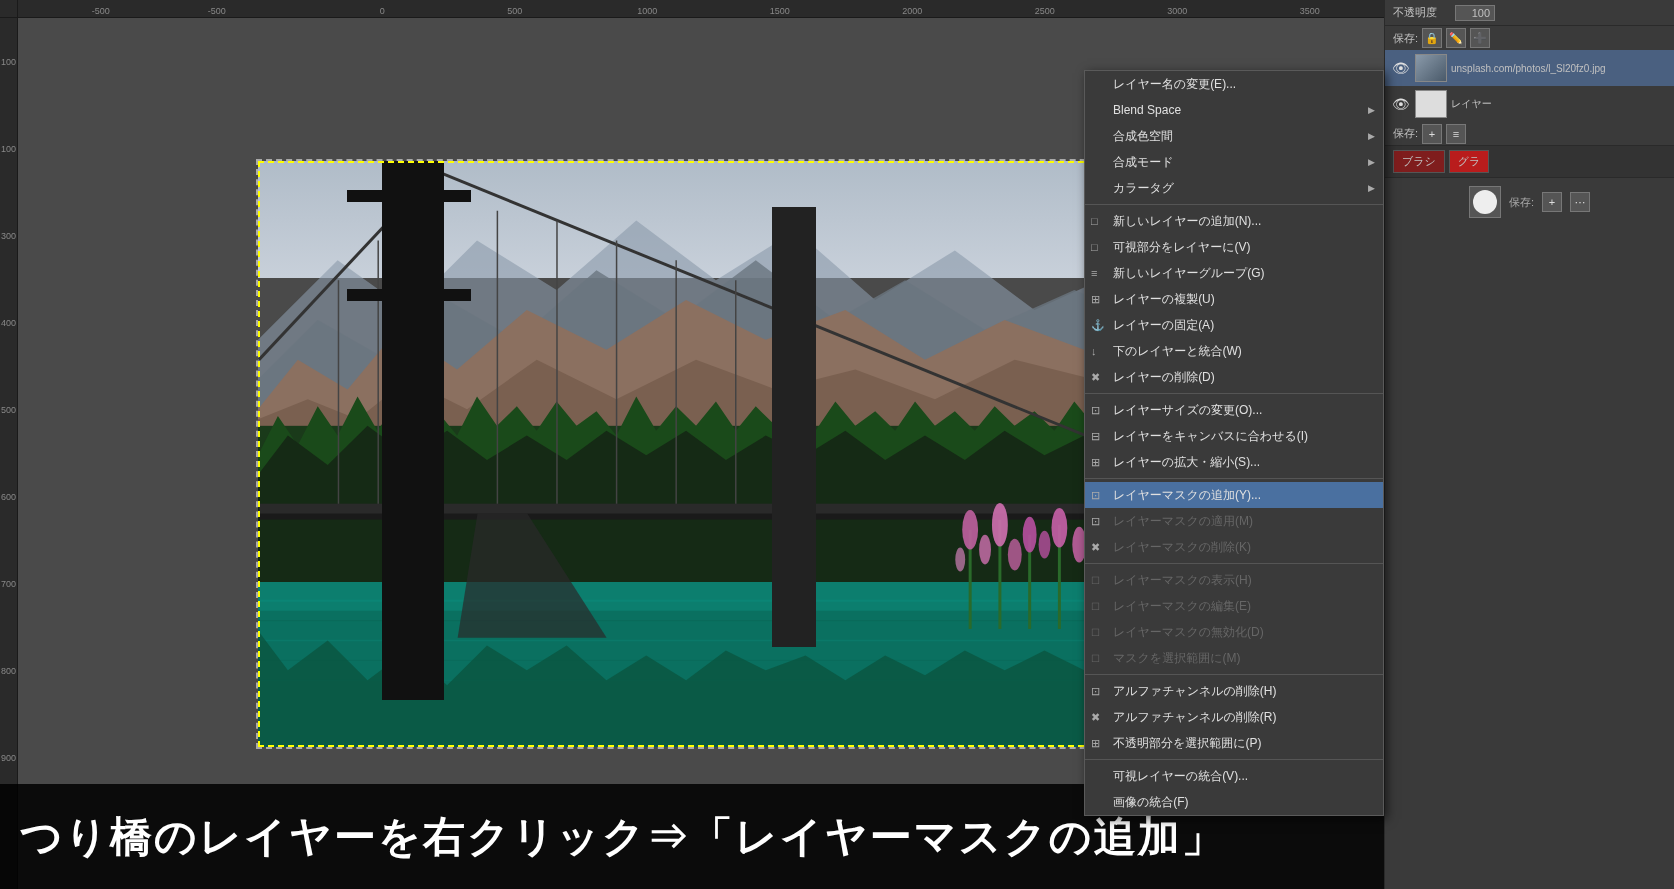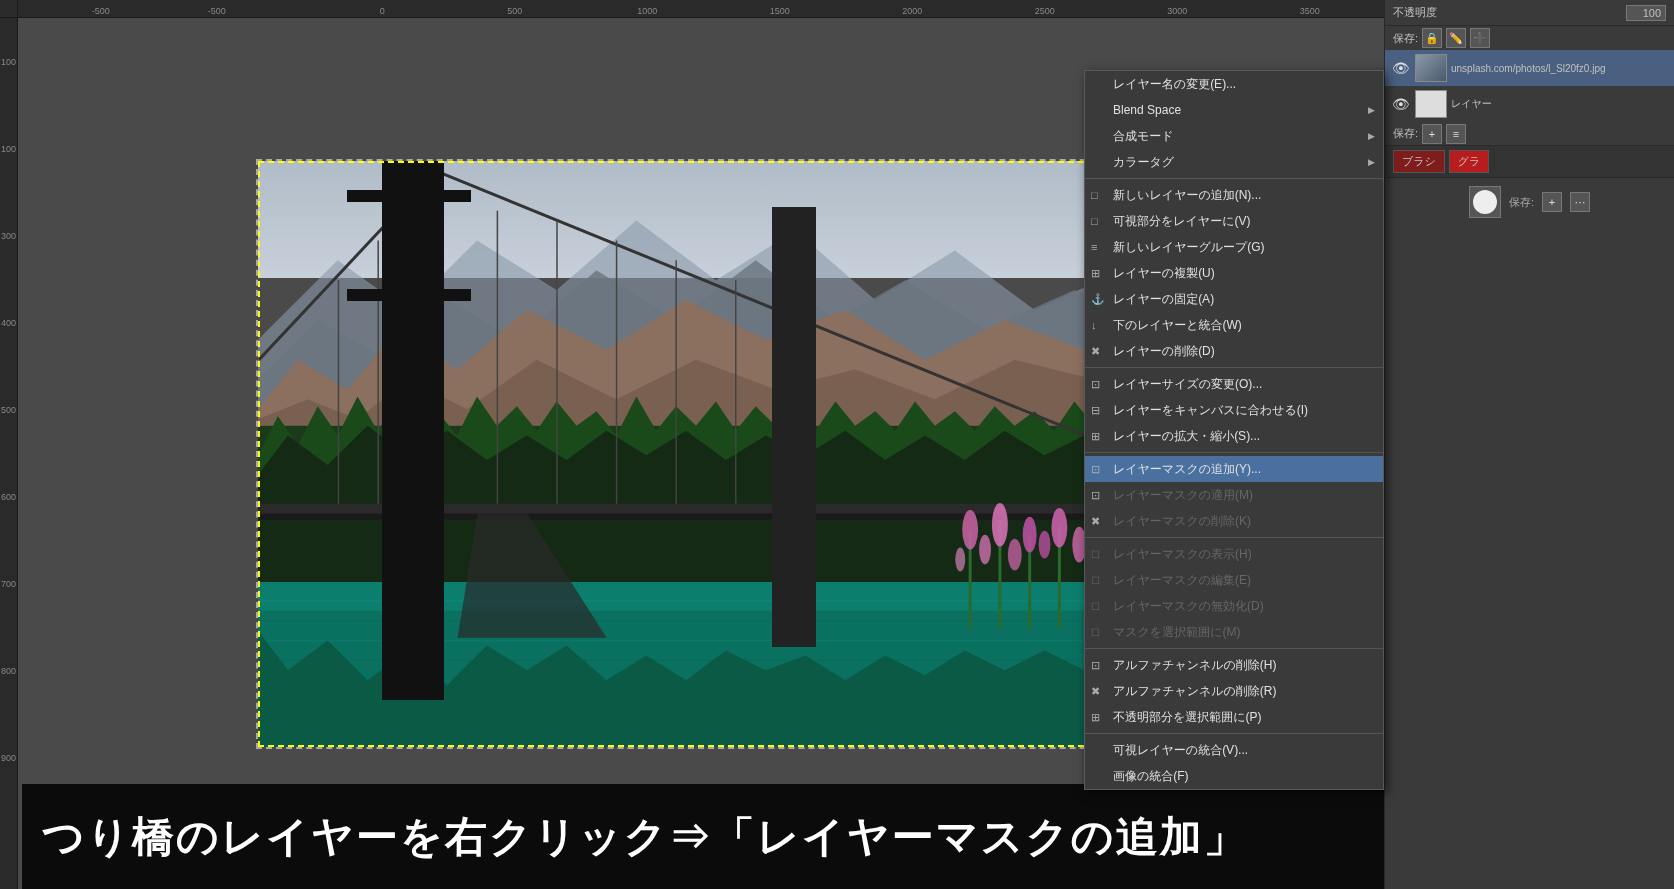--- a/index.html
+++ b/index.html
@@ -105,21 +105,20 @@
       position: absolute;
       bottom: 0;
       left: 0;
       right: 0;
       height: 100px;
       background: rgba(0,0,0,0.85);
       display: flex;
       align-items: center;
       padding: 0 20px;
       z-index: 100;
-      margin-left: 22px;
     }
     .bottom-text-content {
       font-size: 42px;
       font-weight: bold;
       color: #ffffff;
       letter-spacing: 2px;
     }
 
     
     .right-panel {
@@ -134,21 +133,21 @@
       flex-direction: column;
     }
 
     
     .opacity-row {
       display: flex;
       align-items: center;
       padding: 0 8px;
       height: 26px;
       border-bottom: 1px solid #2a2a2a;
-      justify-content: space-between;
+      justify-content: flex-start;
       gap: 18px;
     }
     .opacity-label {
       font-size: 11px;
       color: #c0c0c0;
     }
     .opacity-value {
       font-size: 11px;
       color: #c0c0c0;
       background: #555;
@@ -518,20 +517,23 @@
 </div>
 
 <div class="context-menu" id="context-menu-el">
 <div class="menu-item">
       <span>レイヤー名の変更(E)...</span>
     </div>
     <div class="menu-item has-submenu">
       <span>Blend Space</span>
     </div>
     <div class="menu-item has-submenu">
+      <span>合成色空間</span>
+    </div>
+    <div class="menu-item has-submenu">
       <span>合成モード</span>
     </div>
     <div class="menu-item has-submenu">
       <span>カラータグ</span>
     </div>
     <div class="menu-separator"></div>
     <div class="menu-item">
       <span class="menu-icon">□</span>
       <span>新しいレイヤーの追加(N)...</span>
     </div>

